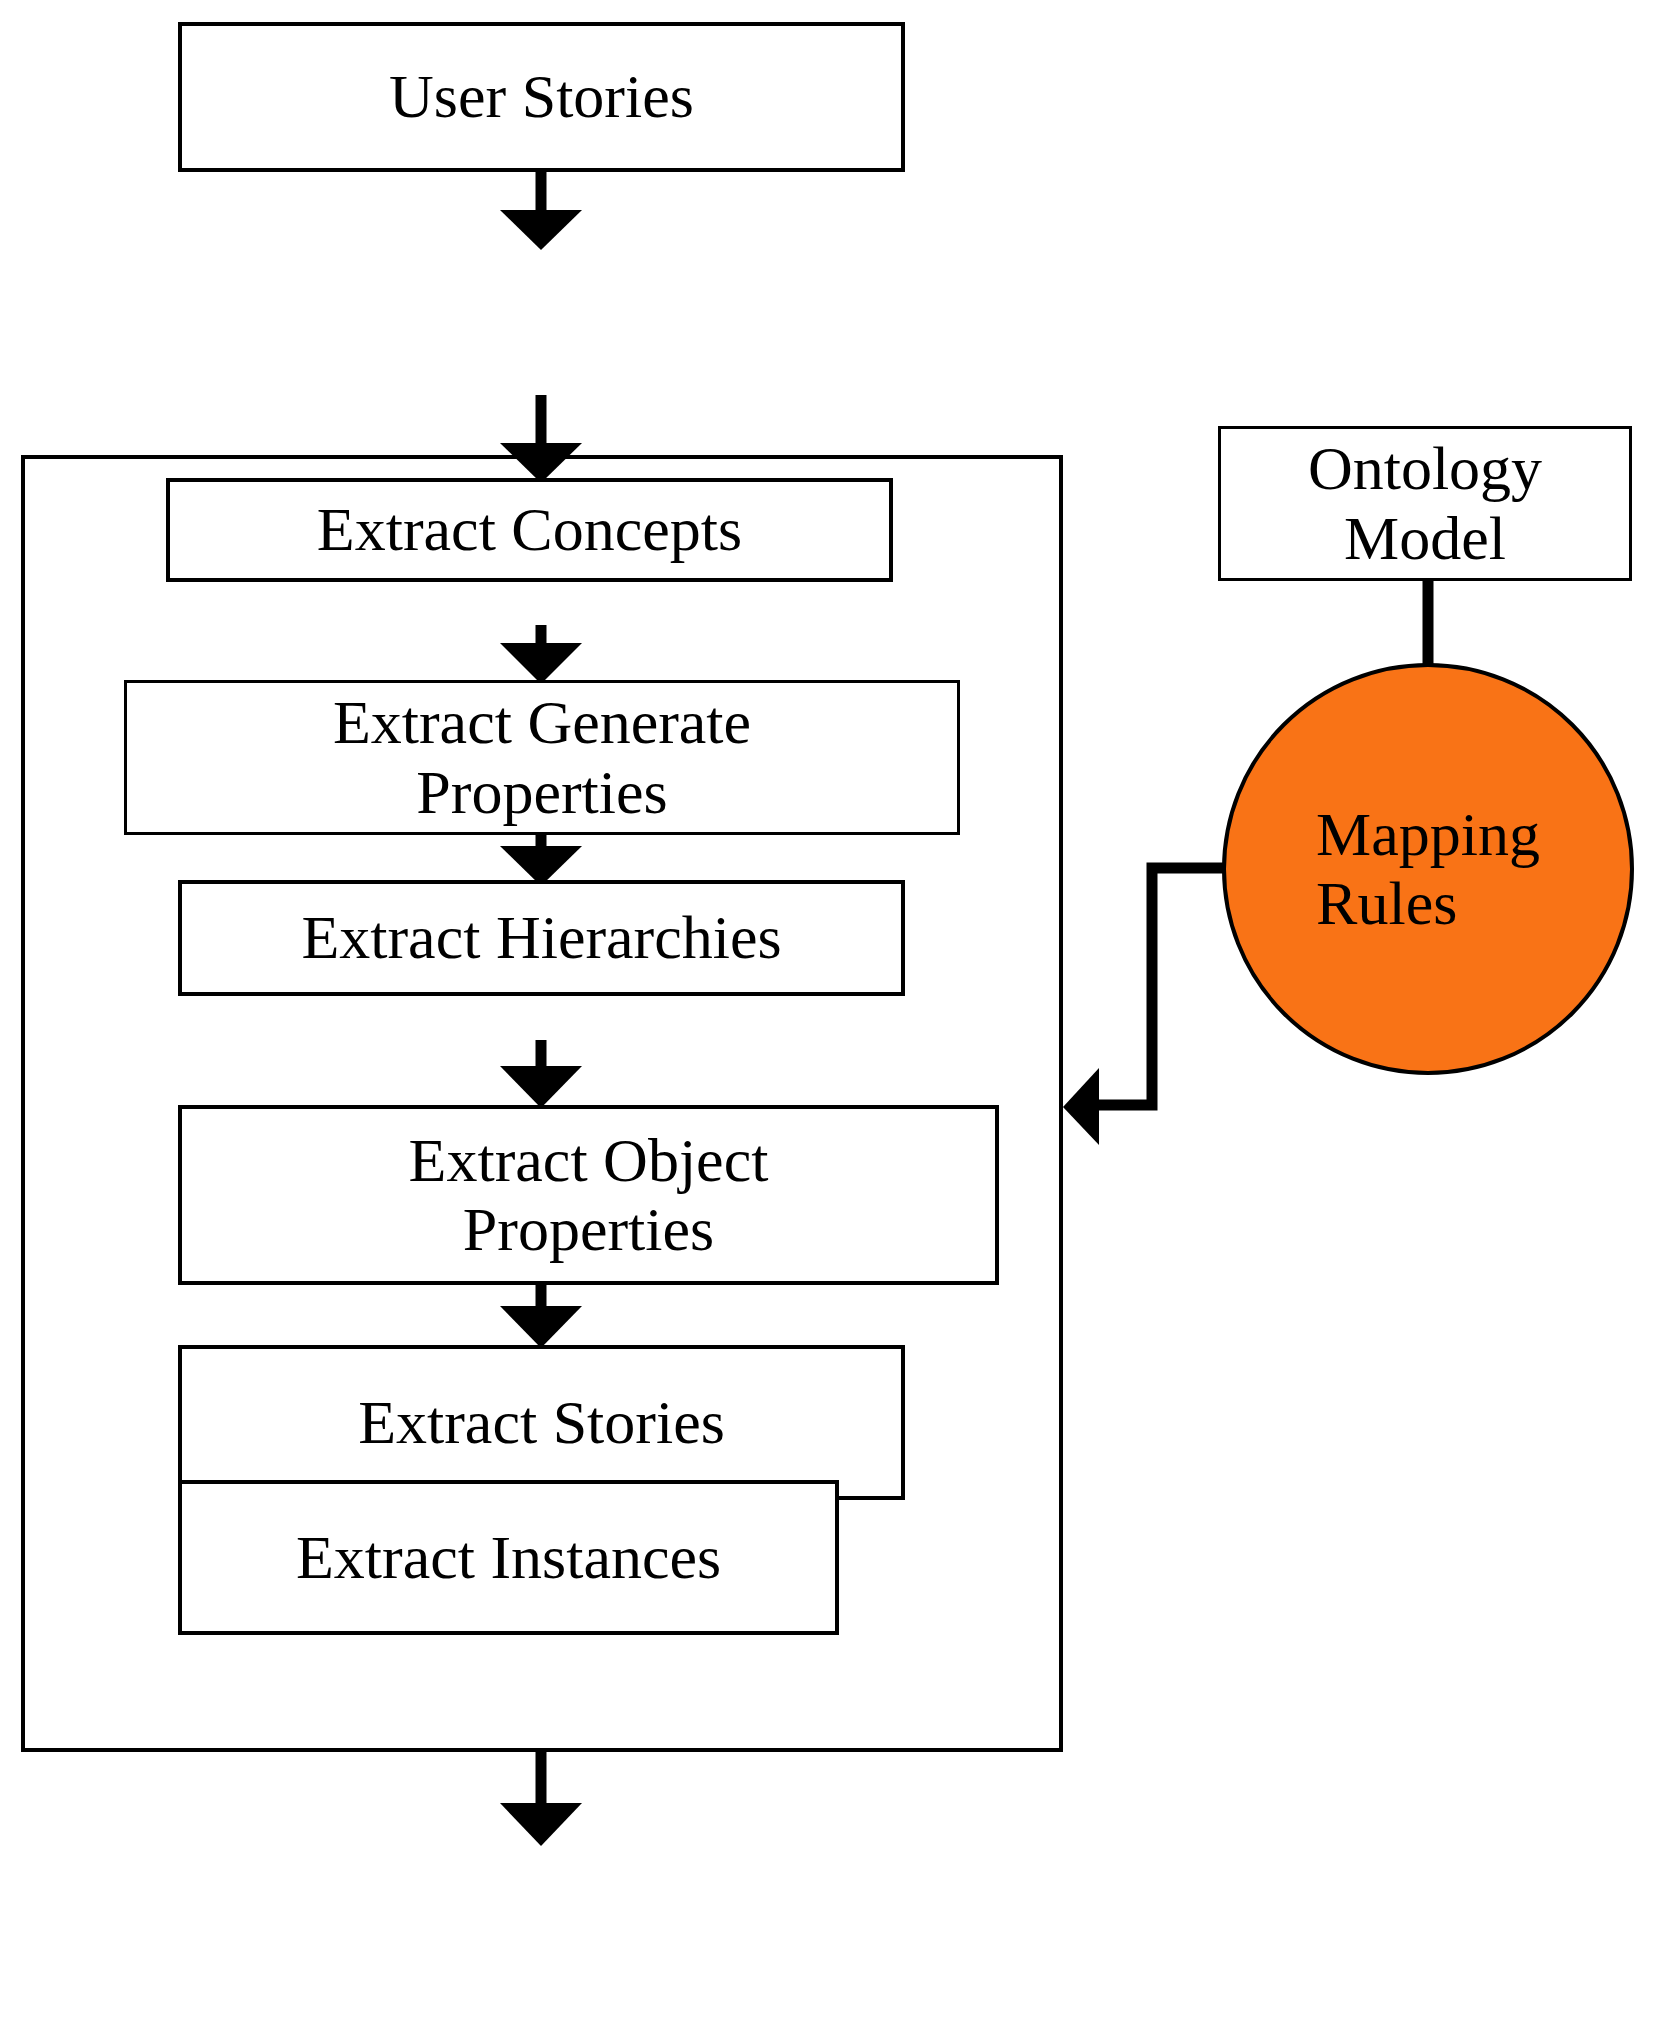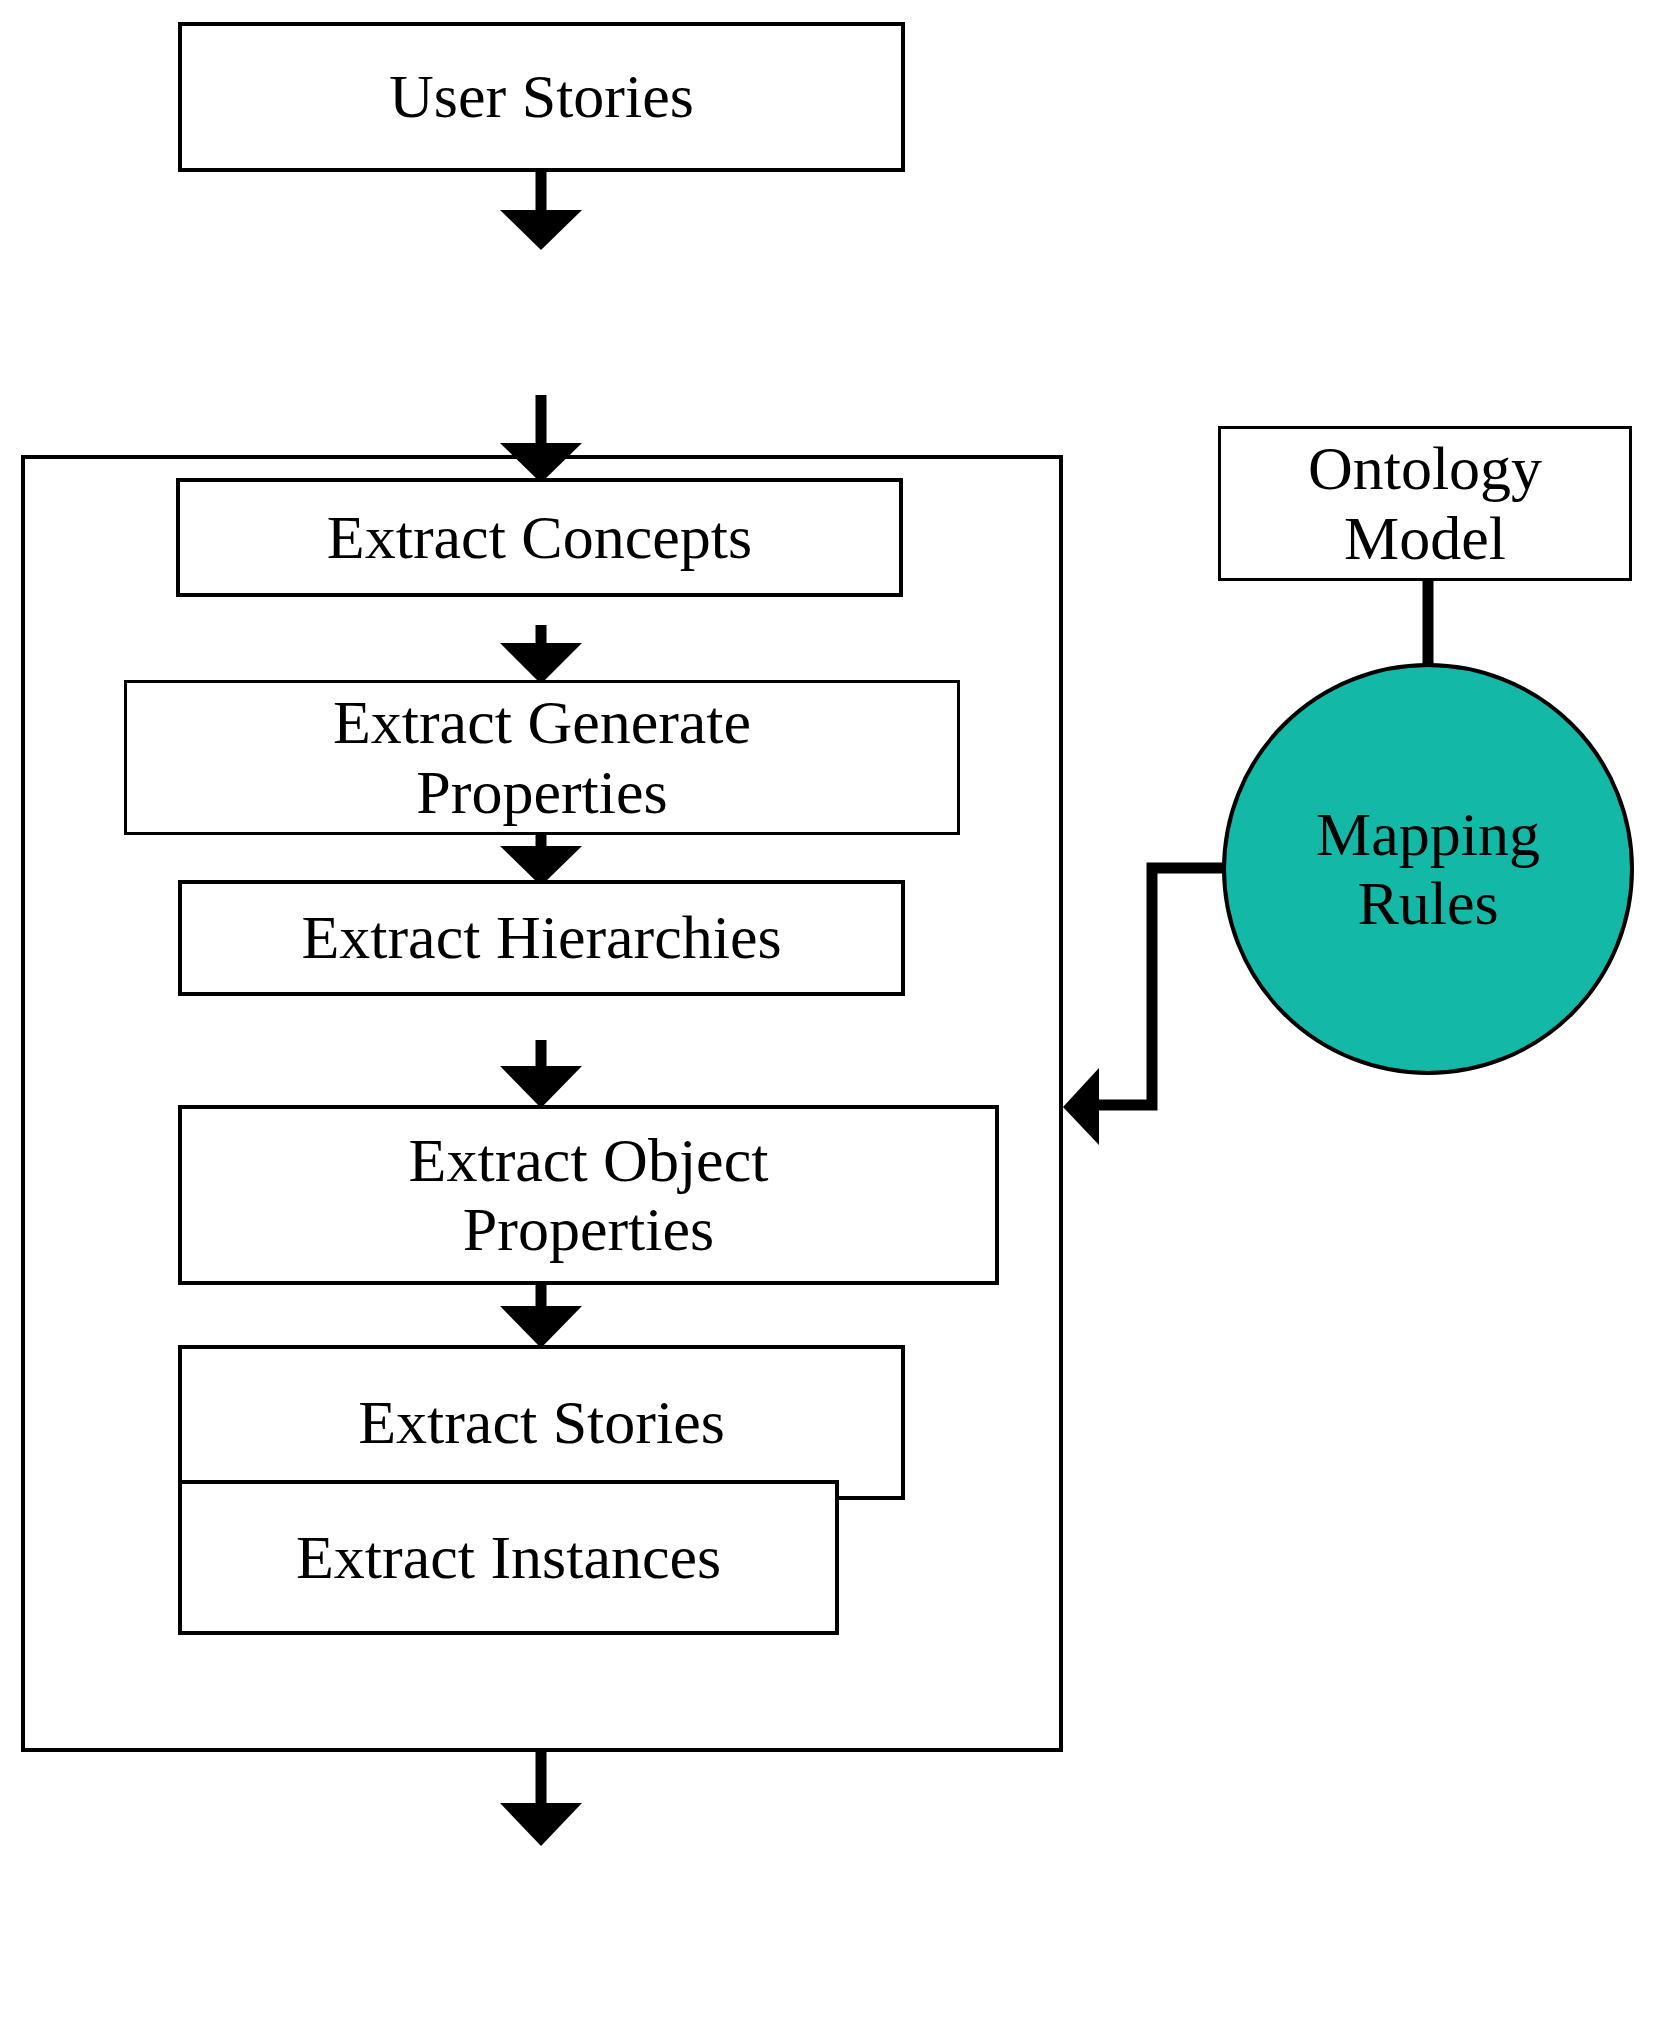--- a/index.html
+++ b/index.html
@@ -37,25 +37,25 @@
     box-sizing: border-box;
     border: 4px solid #000000;
     background: transparent;
     z-index: 1;
   }
   .circle-node {
     position: absolute;
     box-sizing: border-box;
     border: 4px solid #000000;
     border-radius: 50%;
-    background: #14b8a6;
+    background: #f97316;
     display: flex;
     align-items: center;
     justify-content: center;
-    text-align: center;
+    text-align: left;
     color: #000000;
     line-height: 1.12;
     font-size: 62px;
     z-index: 3;
   }
   .node-label {
     display: block;
     white-space: pre-line;
     padding: 0 10px;
   }
@@ -71,21 +71,21 @@
 
 <div id="canvas">
 
   <div class="group-box" style="left:21px; top:455px; width:1042px; height:1297px;"></div>
 
   <div class="node" style="left:178px; top:22px; width:727px; height:150px;">
     <span class="node-label">User Stories</span>
   </div>
 
 
-  <div class="node" style="left:176px; top:478px; width:727px; height:119px;align-items:center;">
+  <div class="node" style="left:166px; top:478px; width:727px; height:104px;align-items:center;">
     <span class="node-label">Extract Concepts</span>
   </div>
 
   <div class="node thin" style="left:124px; top:680px; width:836px; height:155px;">
     <span class="node-label">Extract Generate
 Properties</span>
   </div>
 
   <div class="node" style="left:178px; top:880px; width:727px; height:116px;">
     <span class="node-label">Extract Hierarchies</span>

